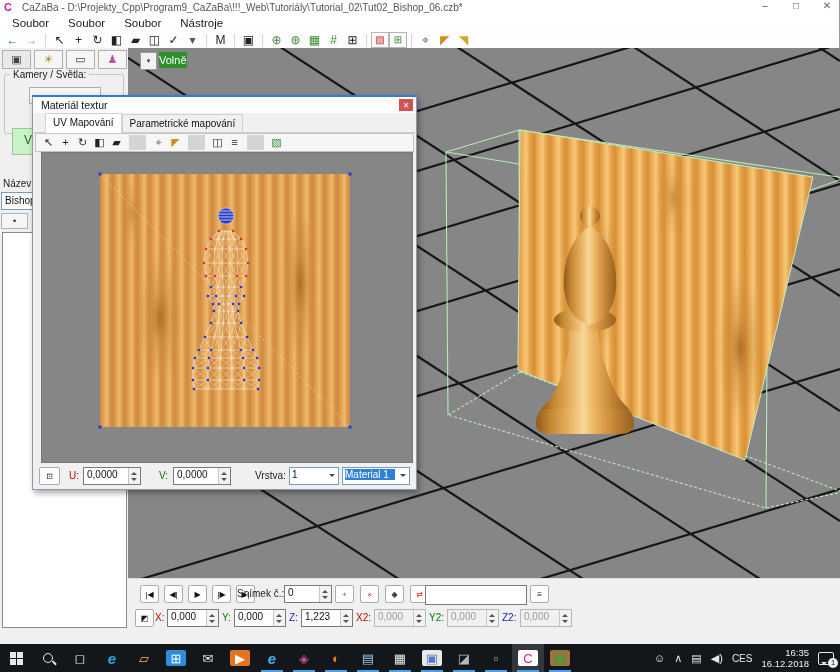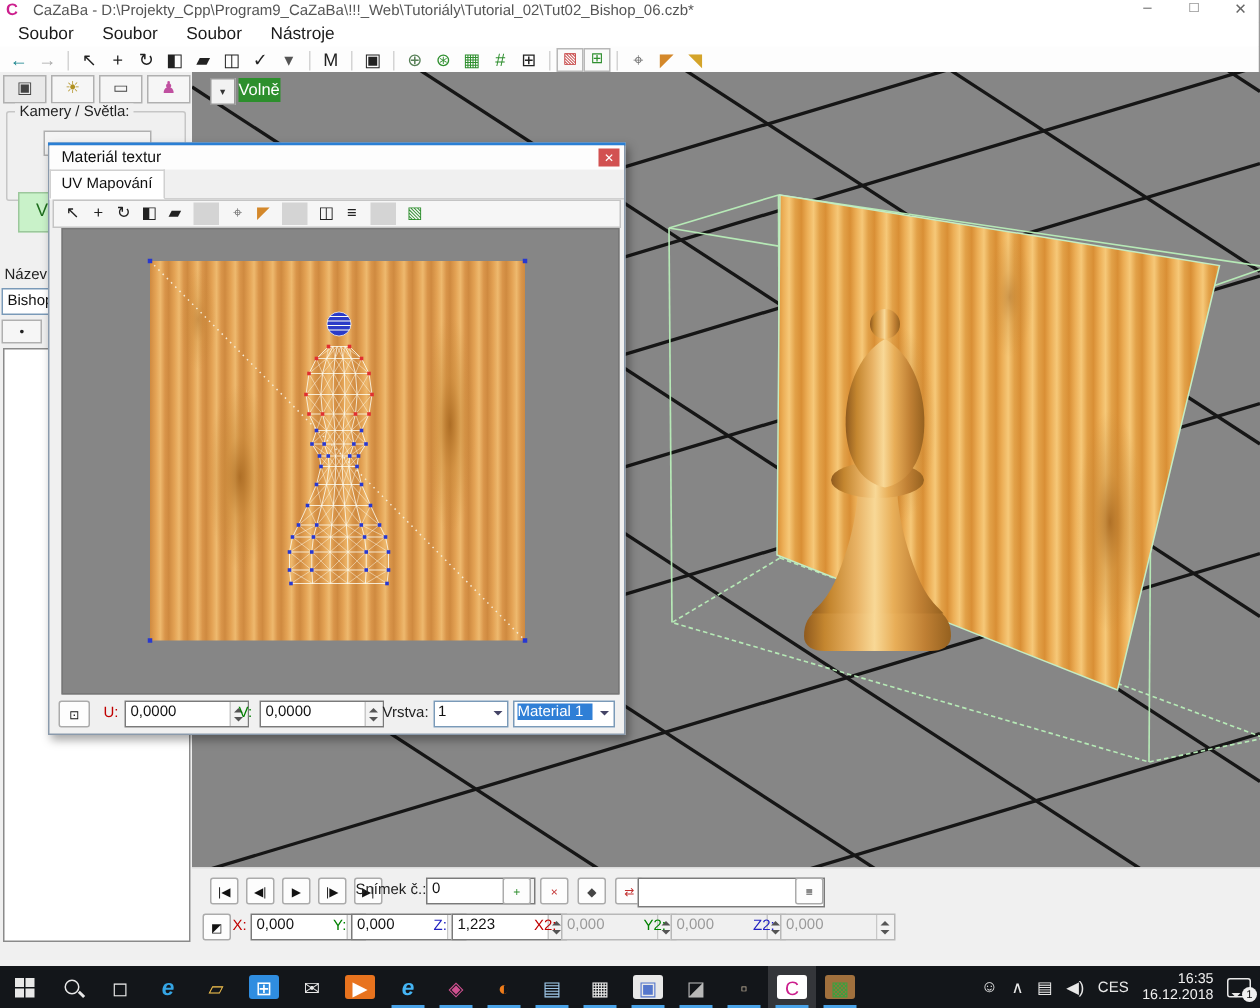--- a/index.html
+++ b/index.html
@@ -44,21 +44,21 @@
   #vpheader{position:absolute;left:12px;top:4px;display:flex;z-index:6;}
   #vpdrop{width:15px;height:16px;background:#f2f2f2;border:1px solid #999;display:flex;
           align-items:center;justify-content:center;font-size:7px;color:#333;}
   #vpmode{margin-left:2px;height:16px;background:#2d8f2d;color:#fff;font-size:11px;
           padding:0 0;line-height:16px;}
   
   #bottompanel{position:absolute;left:128px;top:578px;width:712px;height:66px;background:#f0f0f0;
                border-top:1px solid #dcdcdc;z-index:10;font-size:10px;}
   .mbtn{position:absolute;width:17px;height:16px;border:1px solid #ababab;background:#fdfdfd;
         border-radius:2px;display:flex;align-items:center;justify-content:center;font-size:8px;color:#111;}
-  .field{position:absolute;height:16px;background:#fff;border:1px solid #7a7a7a;font-size:10px;padding-left:25px;}
+  .field{position:absolute;height:16px;background:#fff;border:1px solid #7a7a7a;font-size:10px;}
   .field .val{position:absolute;left:3px;top:1px;right:12px;overflow:hidden;white-space:nowrap;color:#111;}
   .field.dis{background:#f0f0f0;border-color:#b8b8b8;}
   .field.dis .val{color:#9a9a9a;}
   .spin{position:absolute;right:0;top:0;bottom:0;width:11px;display:flex;flex-direction:column;border-left:1px solid #c8c8c8;}
   .spin i{flex:1;background:#f2f2f2;position:relative;}
   .spin i.up::after,.spin i.dn::after{content:"";position:absolute;left:2px;border:3px solid transparent;}
   .spin i.up::after{top:1px;border-bottom-color:#555;}
   .spin i.dn::after{top:2px;border-top-color:#555;}
   .clabel{position:absolute;top:2px;font-size:10px;}
   .combo{position:absolute;height:16px;background:#fff;border:1px solid #7a9ab8;font-size:10px;}
@@ -66,21 +66,21 @@
   .combo .arr{position:absolute;right:3px;top:6px;border:3.5px solid transparent;border-top-color:#446;}
   .combo .val.hl{background:#2f7fd6;color:#fff;}
   
   #dialog{position:absolute;left:32px;top:95px;width:383px;height:393px;background:#f0f0f0;
           border:1px solid #8a9aac;box-shadow:2px 3px 6px rgba(0,0,0,.35);z-index:50;}
   #dlgtopline{position:absolute;left:-1px;top:-1px;right:-1px;height:2px;background:#2a7fd4;}
   #dlgtitlebar{position:absolute;left:0;top:1px;right:0;height:16px;background:#fdfdfd;}
   #dlgtitle{position:absolute;left:8px;top:2px;font-size:10.5px;color:#111;}
   #dlgclose{position:absolute;right:3px;top:2px;width:14px;height:12px;background:#d25151;color:#fff;
             font-size:8px;display:flex;align-items:center;justify-content:center;}
-  #dlgtabs{position:absolute;left:0;top:17px;right:0;height:19px;border-bottom:1px solid #d0d0d0;display:flex;padding-left:0;}
+  #dlgtabs{position:absolute;left:0;top:17px;right:0;height:19px;border-bottom:1px solid #d0d0d0;display:flex;padding-left:12px;}
   .dtab{height:18px;line-height:18px;font-size:10px;padding:0 7px;border:1px solid #d0d0d0;color:#111;}
   .dtab.active{background:#fff;border-bottom:1px solid #fff;}
   .dtab.inactive{background:#f0f0f0;margin-top:1px;height:17px;line-height:17px;}
   #dlgtoolbar{position:absolute;left:2px;top:37px;right:2px;height:17px;background:#f6f6f6;
               border:1px solid #c4c4c4;display:flex;align-items:center;padding-left:4px;}
   #dlgtoolbar .tbtn{width:17px;height:15px;font-size:11px;}
   #dlgcanvas{position:absolute;left:8px;top:56px;width:370px;height:309px;background:#868686;
              border:1px solid #777;}
   #dlgbottom{position:absolute;left:0;top:369px;right:0;height:22px;}
   
@@ -473,20 +473,21 @@
   <div id="dialog">
     <div id="dlgtopline"></div>
     <div id="dlgtitlebar">
       <span id="dlgtitle">Materiál textur</span>
       <span id="dlgclose">✕</span>
     </div>
     <div id="dlgtabs">
 
         <span class="dtab active">UV Mapování</span>
 
+        <span class="dtab inactive">Parametrické mapování</span>
       </div>
     <div id="dlgtoolbar">
 
         <span class="tbtn" style="color: rgb(34, 34, 34);">
           <i class="g">↖</i>
         </span>
 
         <span class="tbtn" style="color: rgb(34, 34, 34);">
           <i class="g">+</i>
         </span>

